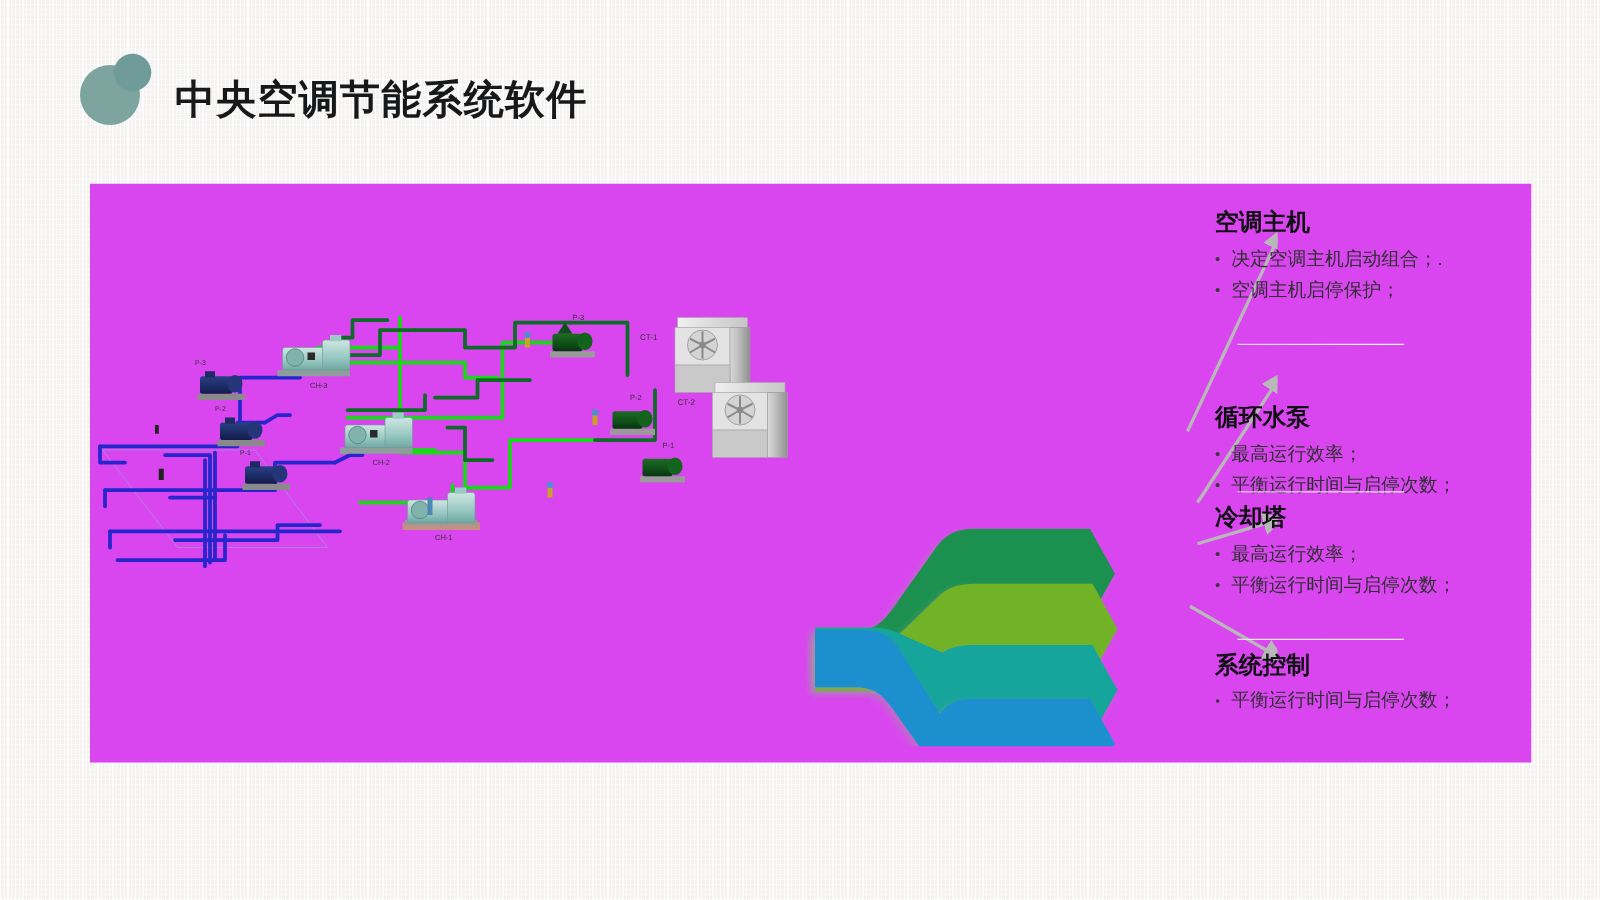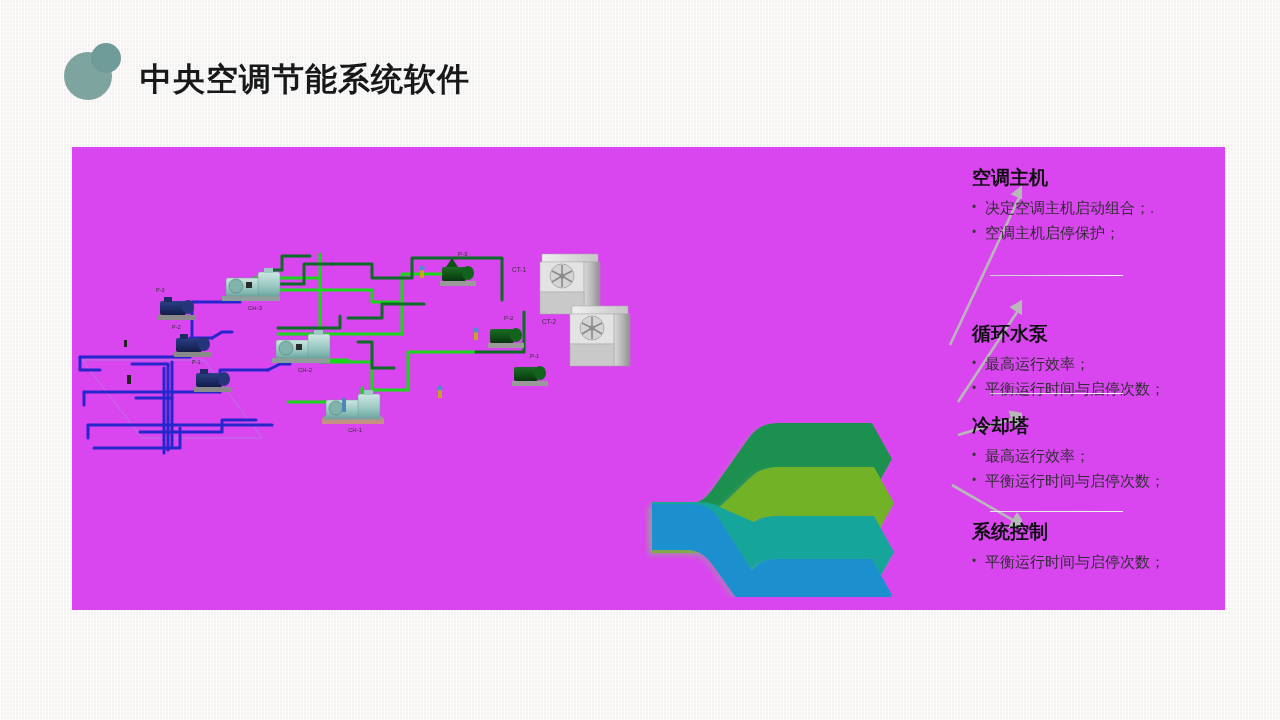--- a/index.html
+++ b/index.html
@@ -415,34 +415,34 @@
         <span class="bullet-dot">•</span>
         <span class="bullet-text">最高运行效率；</span>
       </div>
       <div class="bullet-row">
         <span class="bullet-dot">•</span>
         <span class="bullet-text">平衡运行时间与启停次数；</span>
       </div>
     </div>
     <div class="divider" style="top:232px;"></div>
 
-    <div class="detail-group" style="top:240px;margin-top:12px;">
+    <div class="detail-group" style="top:240px;">
       <div class="group-title">冷却塔</div>
       <div class="bullet-row">
         <span class="bullet-dot">•</span>
         <span class="bullet-text">最高运行效率；</span>
       </div>
       <div class="bullet-row">
         <span class="bullet-dot">•</span>
         <span class="bullet-text">平衡运行时间与启停次数；</span>
       </div>
     </div>
     <div class="divider" style="top:350px; background:linear-gradient(to right,#e6e6e6,#f0f0f0);"></div>
 
-    <div class="detail-group" style="top:358px;">
+    <div class="detail-group" style="top:358px;font-family:Liberation Serif, serif;">
       <div class="group-title">系统控制</div>
       <div class="bullet-row">
         <span class="bullet-dot">•</span>
         <span class="bullet-text">平衡运行时间与启停次数；</span>
       </div>
     </div>
 
   </div>
 </div>
 

